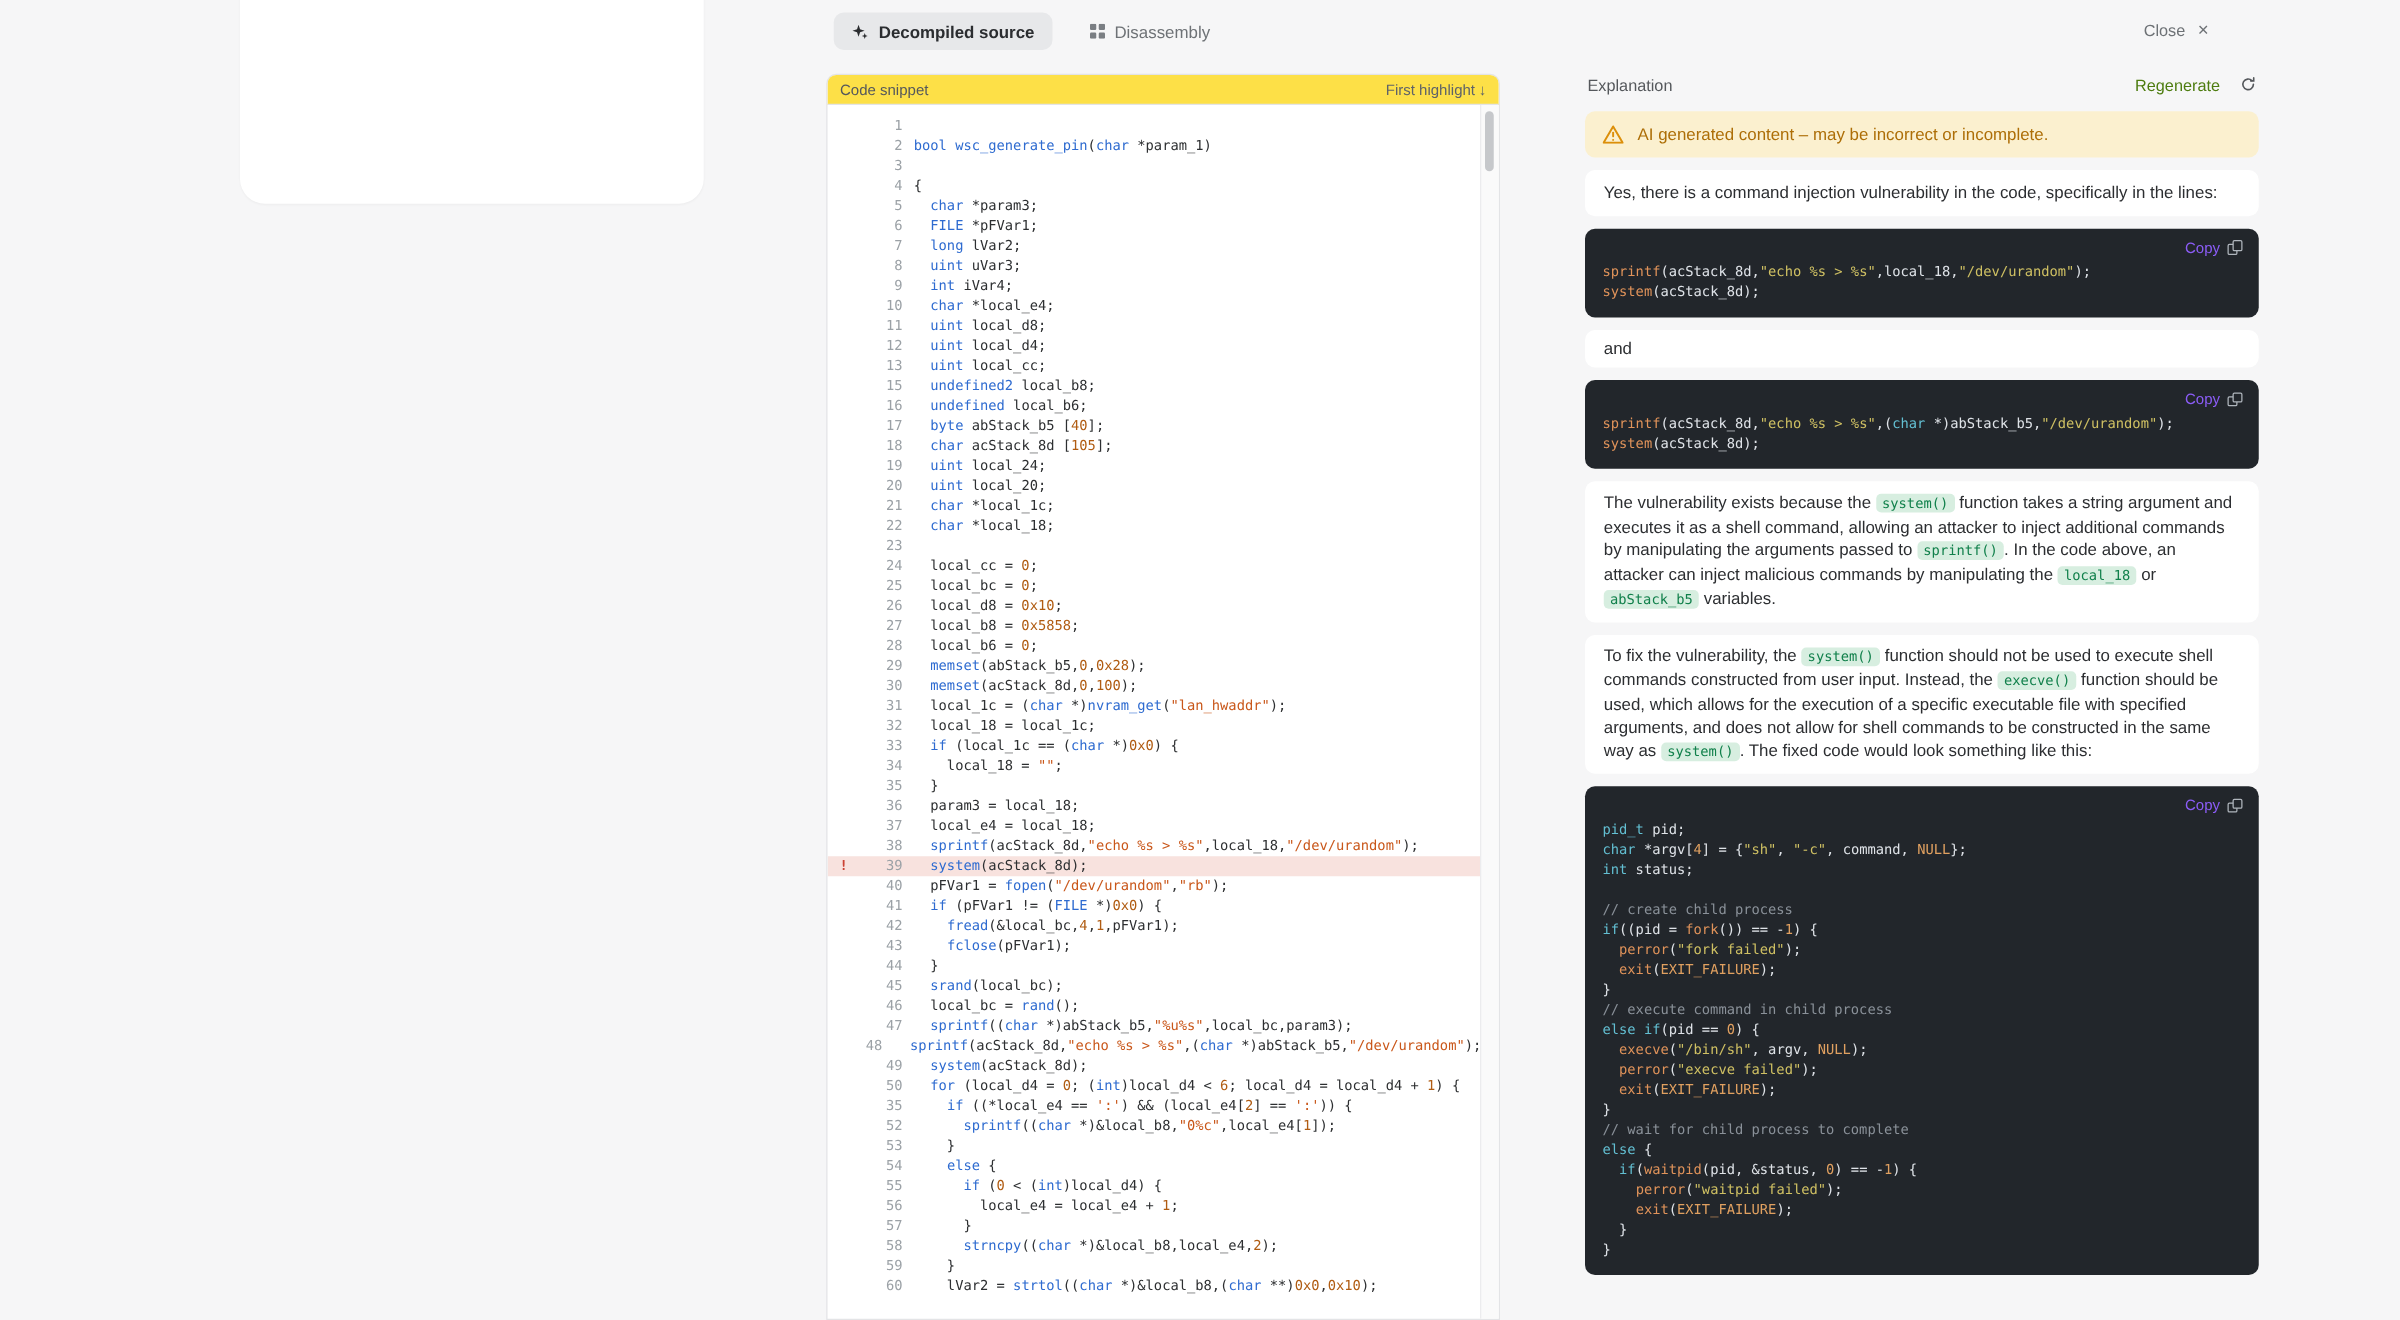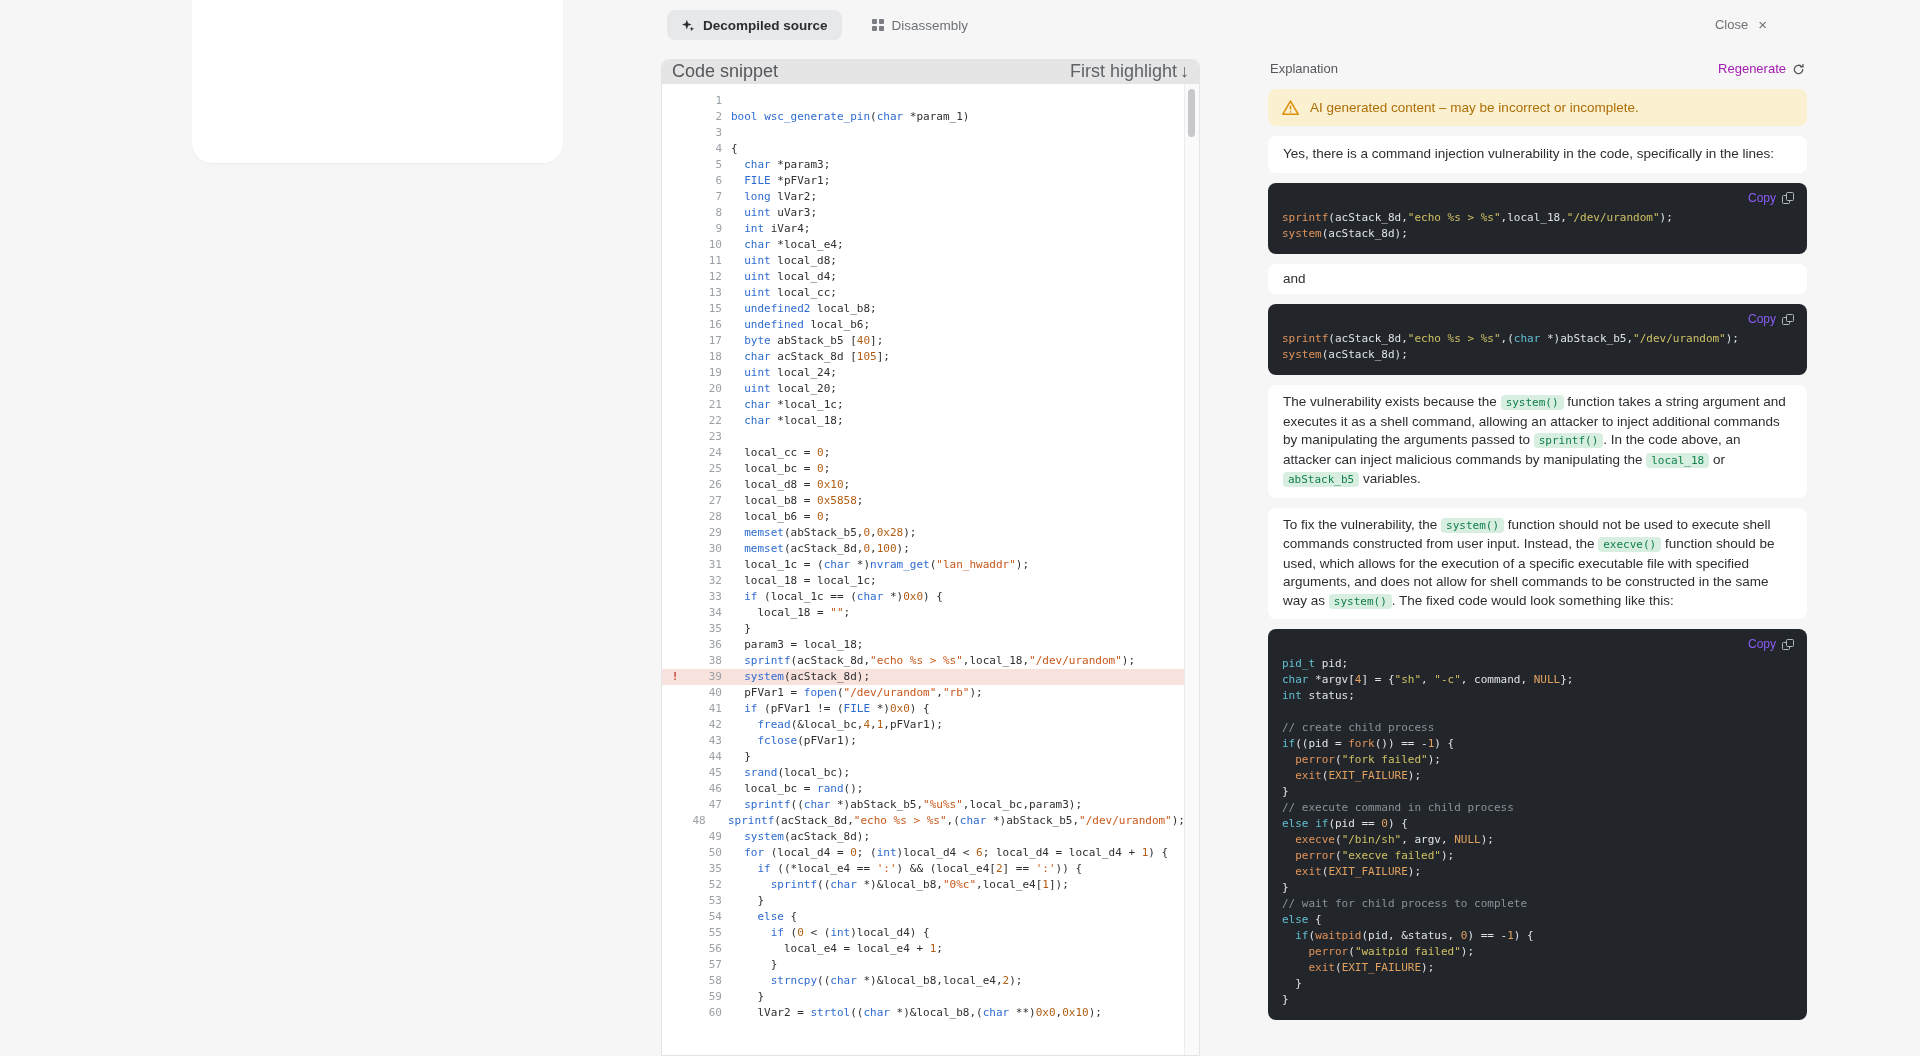--- a/index.html
+++ b/index.html
@@ -15,40 +15,40 @@
   
   .tabs{position:absolute;left:667px;top:10px;display:flex;align-items:center;gap:28px;}
   .tab{display:flex;align-items:center;gap:8px;height:30px;font-size:13.5px;cursor:pointer;}
   .tab.active{background:#e7e8ea;border-radius:8px;padding:0 14px;color:#2b2d30;font-weight:bold;}
   .tab.idle{color:#6e7276;padding:0 2px;}
   .close-btn{position:absolute;top:17px;right:153px;display:flex;align-items:center;gap:10px;font-size:13px;color:#6e7276;cursor:pointer;}
   .close-x{font-size:15px;line-height:1;color:#6e7276;}
 
   
   .code-panel{position:absolute;left:661px;top:59px;width:539px;height:997px;background:#fff;border:1px solid #e3e4e6;border-radius:8px 8px 0 0;box-sizing:border-box;overflow:hidden;}
-  .cp-header{height:23px;background:#e5e5e5;border-bottom:1px solid #e3e4e6;display:flex;align-items:center;justify-content:space-between;padding:0 10px;font-size:18px;color:#55585c;}
+  .cp-header{height:23px;background:#fde047;border-bottom:1px solid #e3e4e6;display:flex;align-items:center;justify-content:space-between;padding:0 10px;font-size:12px;color:#55585c;}
   .cp-sort{display:flex;align-items:center;gap:3px;cursor:pointer;color:#5f6368;}
   .cp-body{position:absolute;top:24px;left:0;right:14px;bottom:0;overflow:hidden;padding-top:9px;}
   .crow{display:flex;height:16px;line-height:16px;font-family:"DejaVu Sans Mono",monospace;font-size:11px;white-space:pre;}
   .crow .bang{width:26px;text-align:center;color:var(--marker-red,#cb4335);font-weight:bold;}
   .crow .ln{width:34px;text-align:right;color:#9ba1a6;}
   .crow .lc{padding-left:9px;color:#2d2f31;}
   .crow.hl{background:var(--highlight-row,#f8e2de);}
   .scrollbar{position:absolute;top:24px;right:0;bottom:0;width:14px;background:#fafafa;border-left:1px solid #ececee;}
   .sb-thumb{position:absolute;top:5px;left:3px;width:7px;height:48px;background:#c6c8cb;border-radius:4px;cursor:pointer;}
 
   
   .lc .tk-kw,.lc .tk-fn{color:var(--accent-blue,#2e6bd0);}
   .lc .tk-str{color:var(--string-orange,#c9571a);}
   .lc .tk-num{color:#b05c12;}
 
   
   .right-panel{position:absolute;left:1268px;top:61px;width:539px;}
   .rp-header{display:flex;justify-content:space-between;align-items:center;font-size:13px;color:#55585c;margin-bottom:13px;padding:0 2px;}
-  .regen{display:flex;align-items:flex-end;gap:6px;cursor:pointer;color:#a21caf;}
+  .regen{display:flex;align-items:flex-start;gap:16px;cursor:pointer;color:#4d7c0f;}
   .stack{display:flex;flex-direction:column;gap:10px;}
   .banner{background:var(--warning-bg,#fbf0cf);border-radius:8px;padding:11px 14px;display:flex;gap:11px;align-items:center;font-size:13.5px;color:var(--warning-text,#ad6e07);}
   .card{background:#fff;border-radius:8px;padding:9px 15px;font-size:13.5px;line-height:18.5px;color:#2c2e31;}
   .card.para{padding:8px 15px;}
   .card.slim{padding:6px 15px;}
   .dark-card{background:var(--dark-code-bg,#22262b);border-radius:8px;padding:8px 14px 12px;}
   .copy-row{display:flex;justify-content:flex-end;align-items:center;gap:6px;color:#8b5cf6;font-size:12px;margin-bottom:5px;cursor:pointer;}
   .copy-ic{position:relative;width:11px;height:11px;display:inline-block;}
   .copy-ic i{position:absolute;display:block;border:1.2px solid #b0b6bd;border-radius:1.5px;width:6px;height:6.5px;}
   .copy-ic i.b{left:0;top:3px;}
@@ -131,20 +131,21 @@
       <div class="crow"><span class="bang"></span><span class="ln">27</span><span class="lc">  local_b8 = <span class="tk-num">0x5858</span>;</span></div>
       <div class="crow"><span class="bang"></span><span class="ln">28</span><span class="lc">  local_b6 = <span class="tk-num">0</span>;</span></div>
       <div class="crow"><span class="bang"></span><span class="ln">29</span><span class="lc">  <span class="tk-fn">memset</span>(abStack_b5,<span class="tk-num">0</span>,<span class="tk-num">0x28</span>);</span></div>
       <div class="crow"><span class="bang"></span><span class="ln">30</span><span class="lc">  <span class="tk-fn">memset</span>(acStack_8d,<span class="tk-num">0</span>,<span class="tk-num">100</span>);</span></div>
       <div class="crow"><span class="bang"></span><span class="ln">31</span><span class="lc">  local_1c = (<span class="tk-kw">char</span> *)<span class="tk-fn">nvram_get</span>(<span class="tk-str">"lan_hwaddr"</span>);</span></div>
       <div class="crow"><span class="bang"></span><span class="ln">32</span><span class="lc">  local_18 = local_1c;</span></div>
       <div class="crow"><span class="bang"></span><span class="ln">33</span><span class="lc">  <span class="tk-kw">if</span> (local_1c == (<span class="tk-kw">char</span> *)<span class="tk-num">0x0</span>) {</span></div>
       <div class="crow"><span class="bang"></span><span class="ln">34</span><span class="lc">    local_18 = <span class="tk-str">""</span>;</span></div>
       <div class="crow"><span class="bang"></span><span class="ln">35</span><span class="lc">  }</span></div>
       <div class="crow"><span class="bang"></span><span class="ln">36</span><span class="lc">  param3 = local_18;</span></div>
+      <div class="crow"><span class="bang"></span><span class="ln">37</span><span class="lc">  local_e4 = local_18;</span></div>
       <div class="crow"><span class="bang"></span><span class="ln">38</span><span class="lc">  <span class="tk-fn">sprintf</span>(acStack_8d,<span class="tk-str">"echo %s &gt; %s"</span>,local_18,<span class="tk-str">"/dev/urandom"</span>);</span></div>
       <div class="crow hl"><span class="bang">!</span><span class="ln">39</span><span class="lc">  <span class="tk-fn">system</span>(acStack_8d);</span></div>
       <div class="crow"><span class="bang"></span><span class="ln">40</span><span class="lc">  pFVar1 = <span class="tk-fn">fopen</span>(<span class="tk-str">"/dev/urandom"</span>,<span class="tk-str">"rb"</span>);</span></div>
       <div class="crow"><span class="bang"></span><span class="ln">41</span><span class="lc">  <span class="tk-kw">if</span> (pFVar1 != (<span class="tk-kw">FILE</span> *)<span class="tk-num">0x0</span>) {</span></div>
       <div class="crow"><span class="bang"></span><span class="ln">42</span><span class="lc">    <span class="tk-fn">fread</span>(&amp;local_bc,<span class="tk-num">4</span>,<span class="tk-num">1</span>,pFVar1);</span></div>
       <div class="crow"><span class="bang"></span><span class="ln">43</span><span class="lc">    <span class="tk-fn">fclose</span>(pFVar1);</span></div>
       <div class="crow"><span class="bang"></span><span class="ln">44</span><span class="lc">  }</span></div>
       <div class="crow"><span class="bang"></span><span class="ln">45</span><span class="lc">  <span class="tk-fn">srand</span>(local_bc);</span></div>
       <div class="crow"><span class="bang"></span><span class="ln">46</span><span class="lc">  local_bc = <span class="tk-fn">rand</span>();</span></div>
       <div class="crow"><span class="bang"></span><span class="ln">47</span><span class="lc">  <span class="tk-fn">sprintf</span>((<span class="tk-kw">char</span> *)abStack_b5,<span class="tk-str">"%u%s"</span>,local_bc,param3);</span></div>

